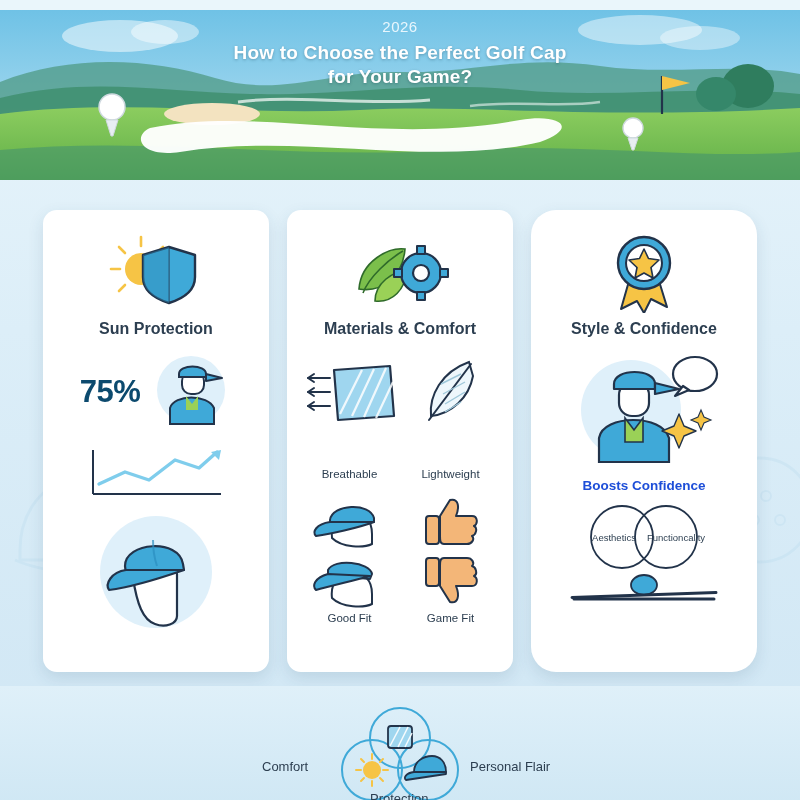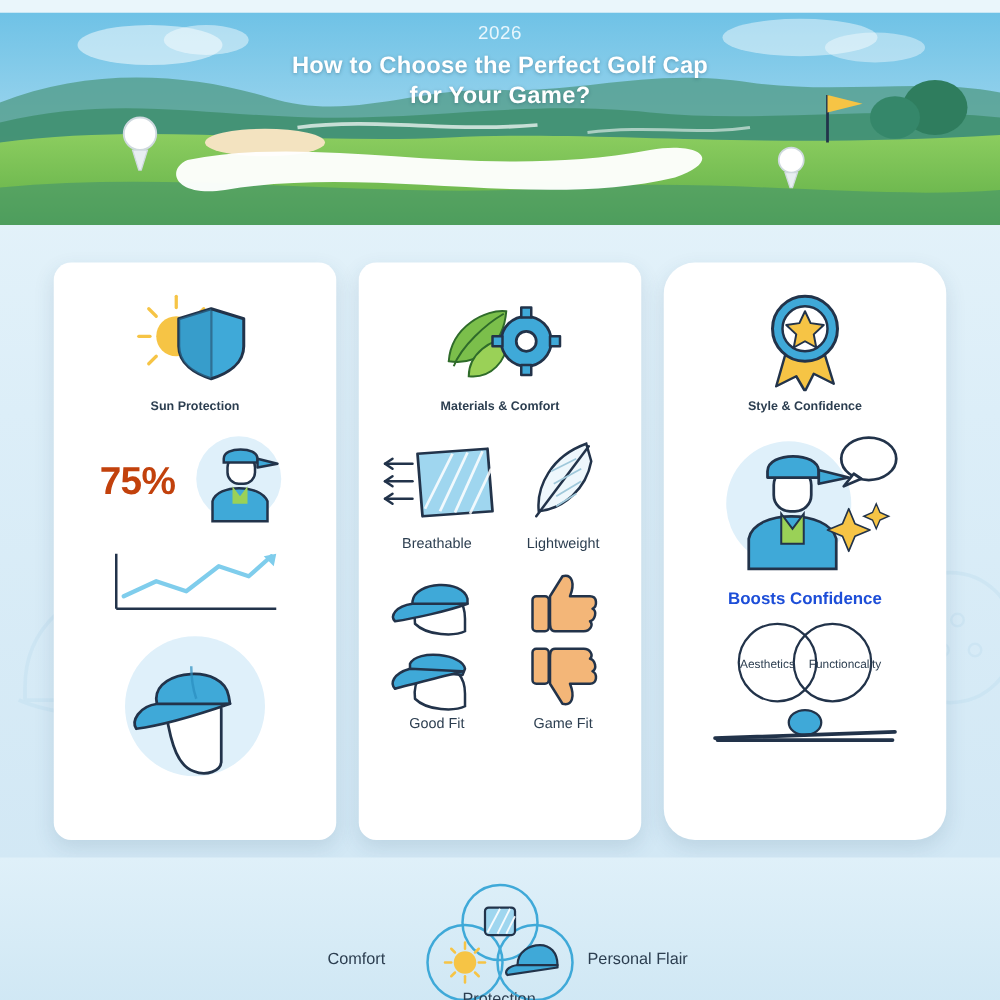--- a/index.html
+++ b/index.html
@@ -76,21 +76,21 @@
     padding: 18px 12px 16px;
     box-sizing: border-box;
     display: flex;
     flex-direction: column;
     align-items: center;
   }
   .card-1 { height: 462px; }
   .card-2 { height: 462px; margin-top: 0; }
   .card-3 { height: 462px; margin-top: 0; border-radius: 25px; }
   .card-title {
-    font-size: 10px;
+    font-size: 16px;
     font-weight: bold;
     color: #2c3e50;
     text-align: center;
     margin-top: 6px;
   }
   .card-icon {
     height: 86px;
     display: flex;
     align-items: center;
     justify-content: center;
@@ -98,21 +98,21 @@
   .stat-row {
     display: flex;
     align-items: center;
     justify-content: center;
     gap: 6px;
     margin-top: 14px;
   }
   .stat-num {
     font-size: 31px;
     font-weight: bold;
-    color: #c2410c;
+    color: #0c4a6e;
     letter-spacing: -0.5px;
   }
   .sublabel {
     font-size: 11.5px;
     color: #2c3e50;
     text-align: center;
     margin-top: 4px;
   }
   .boost-label {
     font-size: 13.5px;
@@ -124,20 +124,21 @@
   .grid2 {
     display: grid;
     grid-template-columns: 1fr 1fr;
     width: 100%;
     row-gap: 2px;
   }
   .gcell {
     display: flex;
     flex-direction: column;
     align-items: center;
+    gap: 32px;
   }
 
   
   .footer {
     position: absolute;
     left: 0; top: 676px;
     width: 800px;
     height: 124px;
     background: linear-gradient(180deg, #dff0f9 0%, #cfe7f4 100%);
   }

